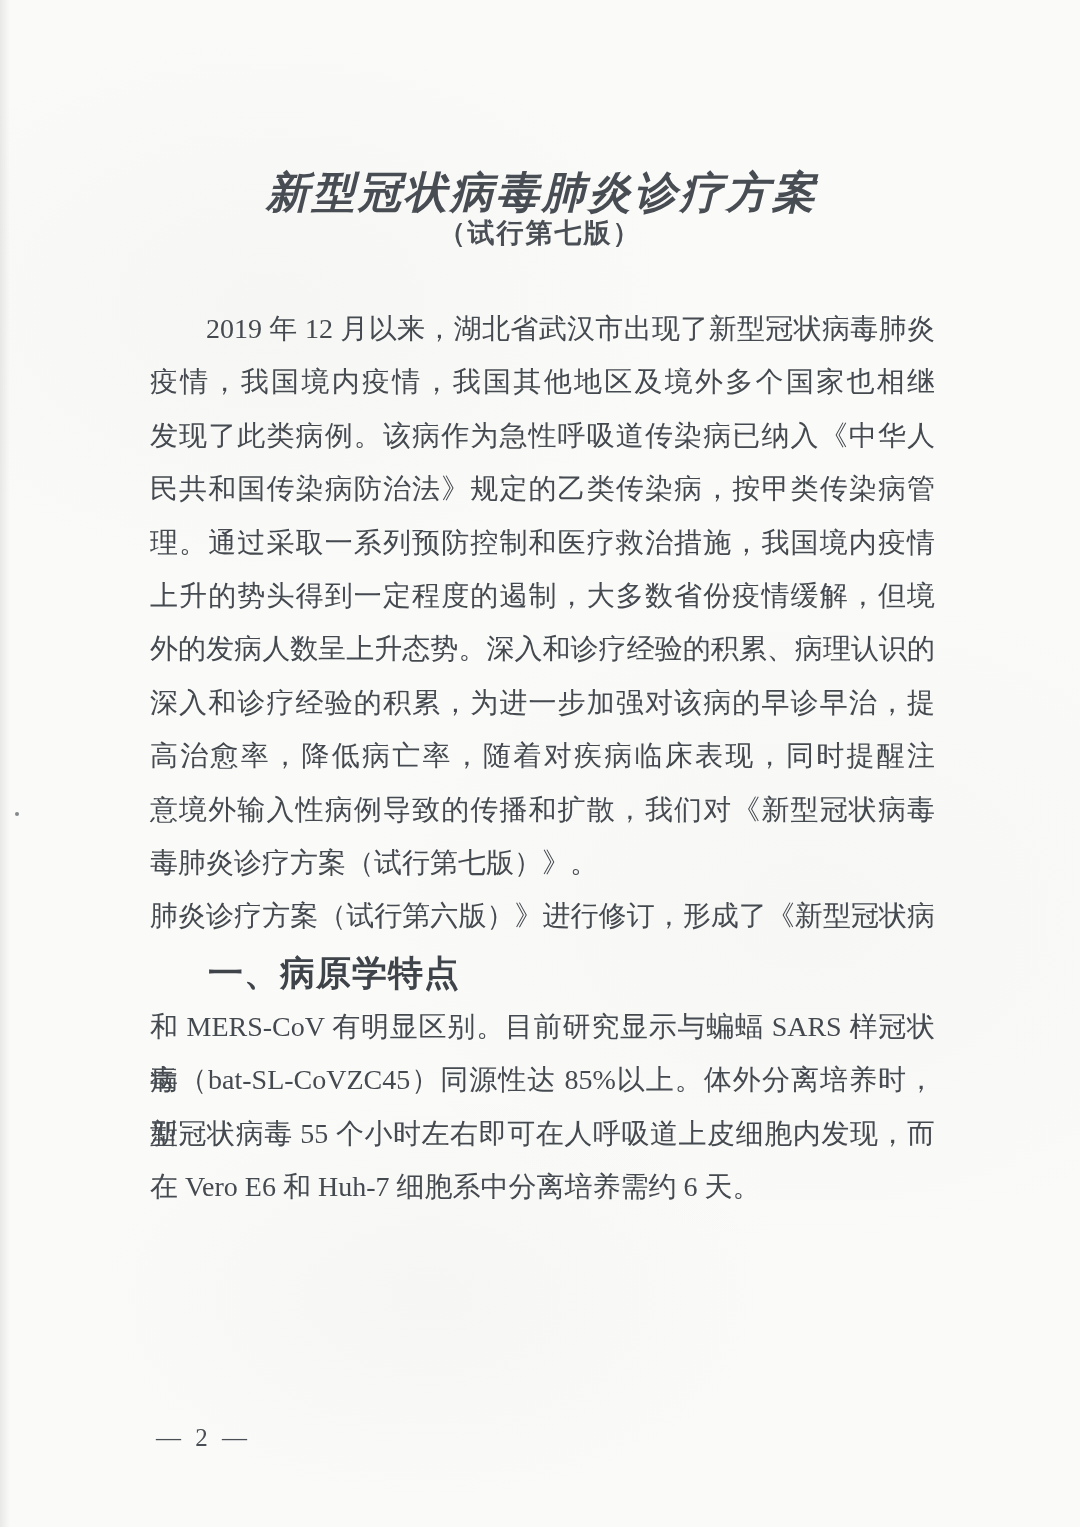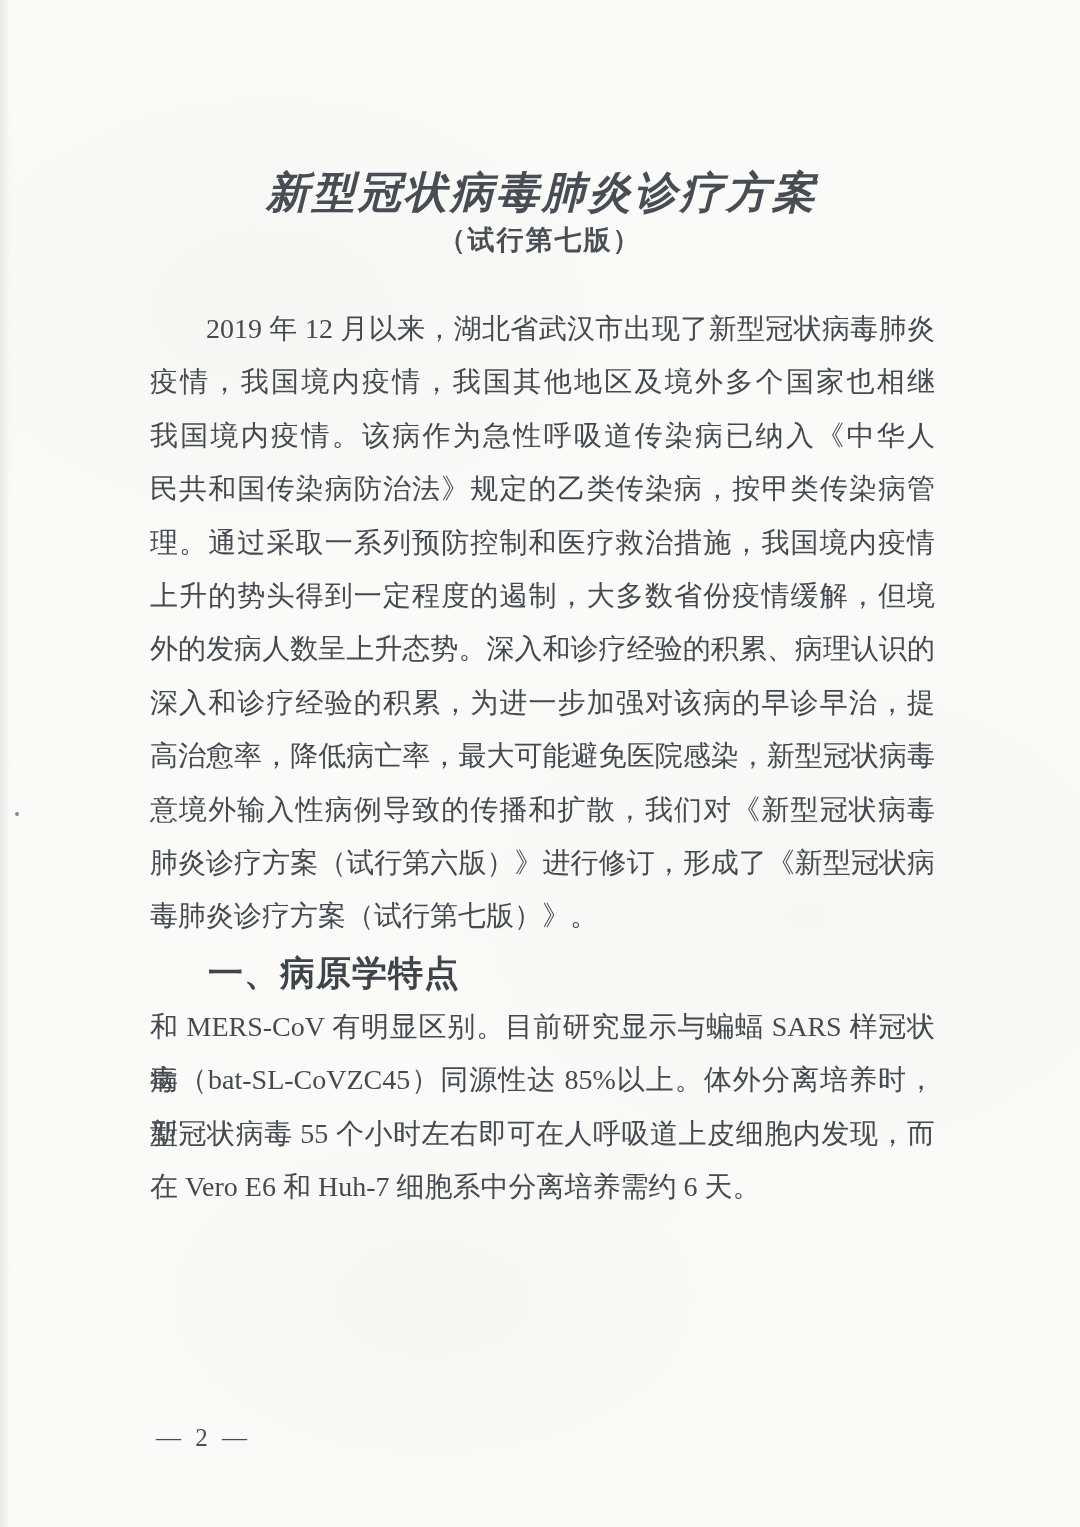--- a/index.html
+++ b/index.html
@@ -37,21 +37,21 @@
     margin: 2px;
     text-align: center;
     font-size: 43px;
     font-weight: 700;
     letter-spacing: 3px;
     color: #484d54;
     font-style: italic;
   }
   .doc-subtitle {
     position: absolute;
-    top: 222px;
+    top: 215px;
     left: 0;
     width: 100%;
     text-align: center;
     font-size: 27px;
     font-weight: 600;
     letter-spacing: 2px;
     color: #4a4f55;
   }
   .para {
     position: absolute;
@@ -106,30 +106,30 @@
 
 <div class="page">
 
   <h1 class="doc-title">新型冠状病毒肺炎诊疗方案</h1>
 
   <div class="doc-subtitle">（试行第七版）</div>
 
   <div class="para para-1">
       <div class="para-line first">2019 年 12 月以来，湖北省武汉市出现了新型冠状病毒肺炎</div>
       <div class="para-line">疫情，我国境内疫情，我国其他地区及境外多个国家也相继</div>
-      <div class="para-line">我国境内疫情。该病作为急性呼吸道传染病已纳入《中华人</div>
+      <div class="para-line">发现了此类病例。该病作为急性呼吸道传染病已纳入《中华人</div>
       <div class="para-line">民共和国传染病防治法》规定的乙类传染病，按甲类传染病管</div>
       <div class="para-line">理。通过采取一系列预防控制和医疗救治措施，我国境内疫情</div>
       <div class="para-line">上升的势头得到一定程度的遏制，大多数省份疫情缓解，但境</div>
       <div class="para-line">外的发病人数呈上升态势。深入和诊疗经验的积累、病理认识的</div>
       <div class="para-line">深入和诊疗经验的积累，为进一步加强对该病的早诊早治，提</div>
-      <div class="para-line">高治愈率，降低病亡率，最大可能避免医院感染，新型冠状病毒</div>
+      <div class="para-line">高治愈率，降低病亡率，随着对疾病临床表现，同时提醒注</div>
       <div class="para-line">意境外输入性病例导致的传播和扩散，我们对《新型冠状病毒</div>
+      <div class="para-line last">毒肺炎诊疗方案（试行第七版）》。</div>
       <div class="para-line">肺炎诊疗方案（试行第六版）》进行修订，形成了《新型冠状病</div>
-      <div class="para-line last">毒肺炎诊疗方案（试行第七版）》。</div>
     </div>
 
   <h2 class="section-heading">一、病原学特点</h2>
 
   <div class="para para-2">
       <div class="para-line">和 MERS-CoV 有明显区别。目前研究显示与蝙蝠 SARS 样冠状病</div>
       <div class="para-line">毒（bat-SL-CoVZC45）同源性达 85%以上。体外分离培养时，新</div>
       <div class="para-line">型冠状病毒 55 个小时左右即可在人呼吸道上皮细胞内发现，而</div>
       <div class="para-line last">在 Vero E6 和 Huh-7 细胞系中分离培养需约 6 天。</div>
     </div>

